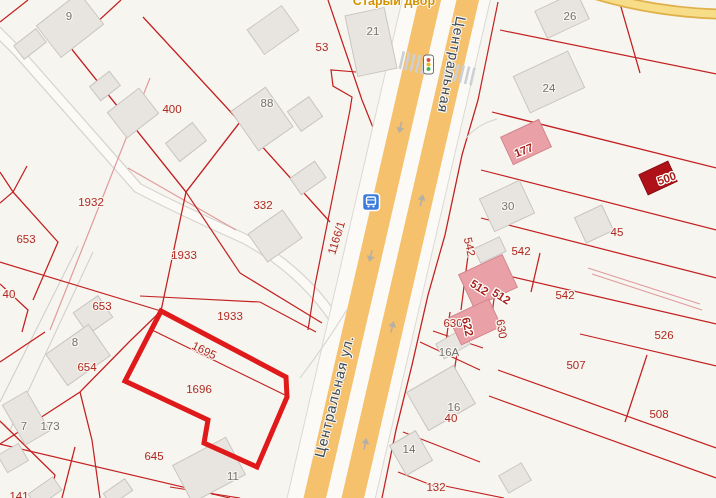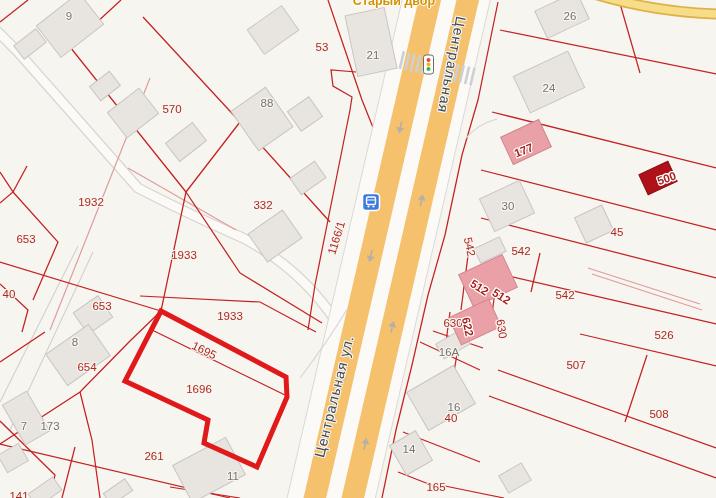--- a/index.html
+++ b/index.html
@@ -179,59 +179,59 @@
   <g>
     <rect x="362.5" y="193.5" width="17" height="17" rx="3.5" fill="#3b7cdb" stroke="#ffffff" stroke-width="1.5"></rect>
     <rect x="366.5" y="197" width="9" height="7.5" rx="1.5" fill="none" stroke="#ffffff" stroke-width="1.4"></rect>
     <line x1="366.5" y1="200" x2="375.5" y2="200" stroke="#ffffff" stroke-width="1"></line>
     <circle cx="368.5" cy="206.5" r="1.1" fill="#ffffff"></circle>
     <circle cx="373.5" cy="206.5" r="1.1" fill="#ffffff"></circle>
   </g>
 </svg>
 
 <div class="lbl gray" style="left:69px;top:17px">9</div>
-<div class="lbl red" style="left:172px;top:110px">570</div>
+<div class="lbl red" style="left:172px;top:110px">400</div>
 <div class="lbl red" style="left:322px;top:48px">53</div>
-<div class="lbl gray" style="left:373px;top:56px">21</div>
+<div class="lbl gray" style="left:373px;top:32px">21</div>
 <div class="lbl gray" style="left:267px;top:104px">88</div>
 <div class="lbl gray" style="left:570px;top:17px">26</div>
 <div class="lbl gray" style="left:549px;top:89px">24</div>
 <div class="lbl redhalo" style="left:524px;top:151px;transform:translate(-50%,-50%) rotate(-22deg)">177</div>
 <div class="lbl redhalo" style="left:667px;top:179px;transform:translate(-50%,-50%) rotate(-20deg)">500</div>
 <div class="lbl red" style="left:91px;top:203px">1932</div>
 <div class="lbl red" style="left:26px;top:240px">653</div>
 <div class="lbl red" style="left:184px;top:256px">1933</div>
 <div class="lbl red" style="left:263px;top:206px">332</div>
 <div class="lbl red" style="left:337px;top:238px;transform:translate(-50%,-50%) rotate(-73deg)">1166/1</div>
 <div class="lbl red" style="left:9px;top:295px">40</div>
 <div class="lbl red" style="left:102px;top:307px">653</div>
 <div class="lbl red" style="left:230px;top:317px">1933</div>
 <div class="lbl gray" style="left:75px;top:343px">8</div>
 <div class="lbl red" style="left:87px;top:368px">654</div>
 <div class="lbl red" style="left:204px;top:351px;transform:translate(-50%,-50%) rotate(26deg)">1695</div>
 <div class="lbl red" style="left:199px;top:390px">1696</div>
 <div class="lbl gray" style="left:24px;top:427px">7</div>
 <div class="lbl gray" style="left:50px;top:427px">173</div>
-<div class="lbl red" style="left:154px;top:457px">261</div>
+<div class="lbl red" style="left:154px;top:457px">645</div>
 <div class="lbl gray" style="left:233px;top:477px">11</div>
 <div class="lbl red" style="left:19px;top:497px">141</div>
 <div class="lbl gray" style="left:508px;top:207px">30</div>
 <div class="lbl red" style="left:617px;top:233px">45</div>
 <div class="lbl red" style="left:469px;top:247px;transform:translate(-50%,-50%) rotate(78deg)">542</div>
 <div class="lbl red" style="left:521px;top:252px">542</div>
 <div class="lbl red" style="left:565px;top:296px">542</div>
 <div class="lbl redhalo" style="left:479px;top:288px;transform:translate(-50%,-50%) rotate(32deg)">512</div>
 <div class="lbl redhalo" style="left:501px;top:297px;transform:translate(-50%,-50%) rotate(32deg)">512</div>
 <div class="lbl red" style="left:453px;top:324px">630</div>
 <div class="lbl redhalo" style="left:467px;top:327px;transform:translate(-50%,-50%) rotate(78deg)">622</div>
 <div class="lbl red" style="left:501px;top:329px;transform:translate(-50%,-50%) rotate(80deg)">630</div>
 <div class="lbl gray" style="left:449px;top:353px">16А</div>
 <div class="lbl red" style="left:664px;top:336px">526</div>
 <div class="lbl red" style="left:576px;top:366px">507</div>
 <div class="lbl red" style="left:659px;top:415px">508</div>
 <div class="lbl gray" style="left:454px;top:408px">16</div>
 <div class="lbl red" style="left:451px;top:419px">40</div>
 <div class="lbl gray" style="left:409px;top:450px">14</div>
-<div class="lbl red" style="left:436px;top:488px">165</div>
+<div class="lbl red" style="left:436px;top:488px">132</div>
 <div class="lbl poi" style="left:394px;top:1px">Старый двор</div>
 <div class="lbl street" style="left:452px;top:65px;transform:translate(-50%,-50%) rotate(101deg)">Центральная</div>
 <div class="lbl street" style="left:334px;top:396px;transform:translate(-50%,-50%) rotate(-76deg)">Центральная ул.</div>
 </div>
 
 </body></html>

